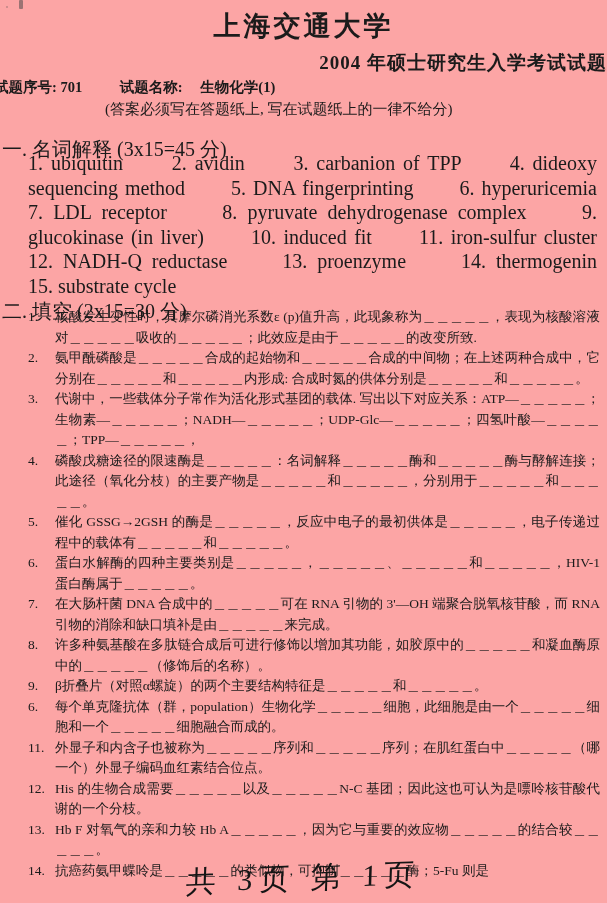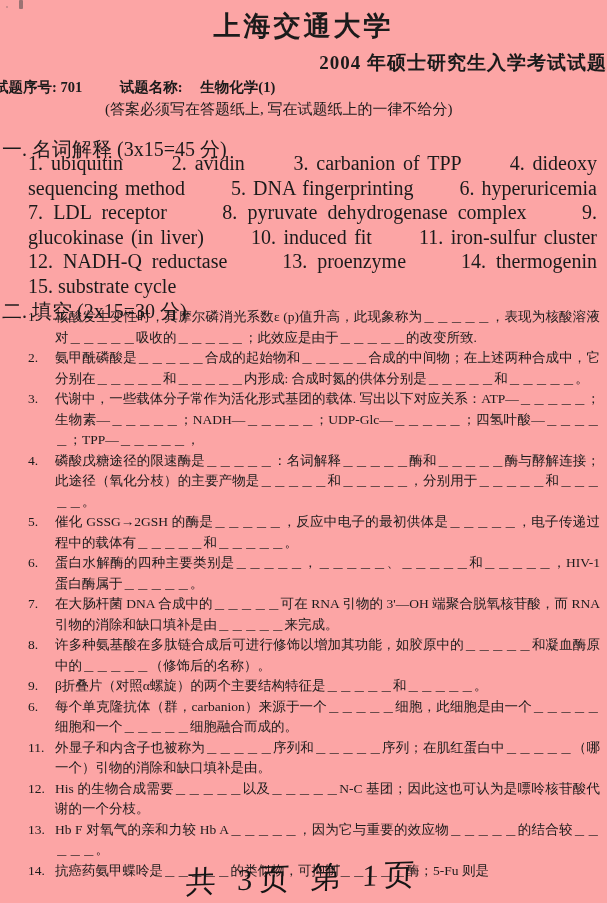--- a/index.html
+++ b/index.html
@@ -108,25 +108,25 @@
     <div class="item">
       <span class="inum">8.</span>
       <span class="itext">许多种氨基酸在多肽链合成后可进行修饰以增加其功能，如胶原中的＿＿＿＿＿和凝血酶原中的＿＿＿＿＿（修饰后的名称）。</span>
     </div>
     <div class="item">
       <span class="inum">9.</span>
       <span class="itext">β折叠片（对照α螺旋）的两个主要结构特征是＿＿＿＿＿和＿＿＿＿＿。</span>
     </div>
     <div class="item">
       <span class="inum">6.</span>
-      <span class="itext">每个单克隆抗体（群，carbanion）来源于一个＿＿＿＿＿细胞，此细胞是由一个＿＿＿＿＿细胞和一个＿＿＿＿＿细胞融合而成的。</span>
+      <span class="itext">每个单克隆抗体（群，population）生物化学＿＿＿＿＿细胞，此细胞是由一个＿＿＿＿＿细胞和一个＿＿＿＿＿细胞融合而成的。</span>
     </div>
     <div class="item">
       <span class="inum">11.</span>
-      <span class="itext">外显子和内含子也被称为＿＿＿＿＿序列和＿＿＿＿＿序列；在肌红蛋白中＿＿＿＿＿（哪一个）引物的消除和缺口填补是由。</span>
+      <span class="itext">外显子和内含子也被称为＿＿＿＿＿序列和＿＿＿＿＿序列；在肌红蛋白中＿＿＿＿＿（哪一个）外显子编码血红素结合位点。</span>
     </div>
     <div class="item">
       <span class="inum">12.</span>
       <span class="itext">His 的生物合成需要＿＿＿＿＿以及＿＿＿＿＿N-C 基团；因此这也可认为是嘌呤核苷酸代谢的一个分枝。</span>
     </div>
     <div class="item">
       <span class="inum">13.</span>
       <span class="itext">Hb F 对氧气的亲和力较 Hb A＿＿＿＿＿，因为它与重要的效应物＿＿＿＿＿的结合较＿＿＿＿＿。</span>
     </div>
     <div class="item">

